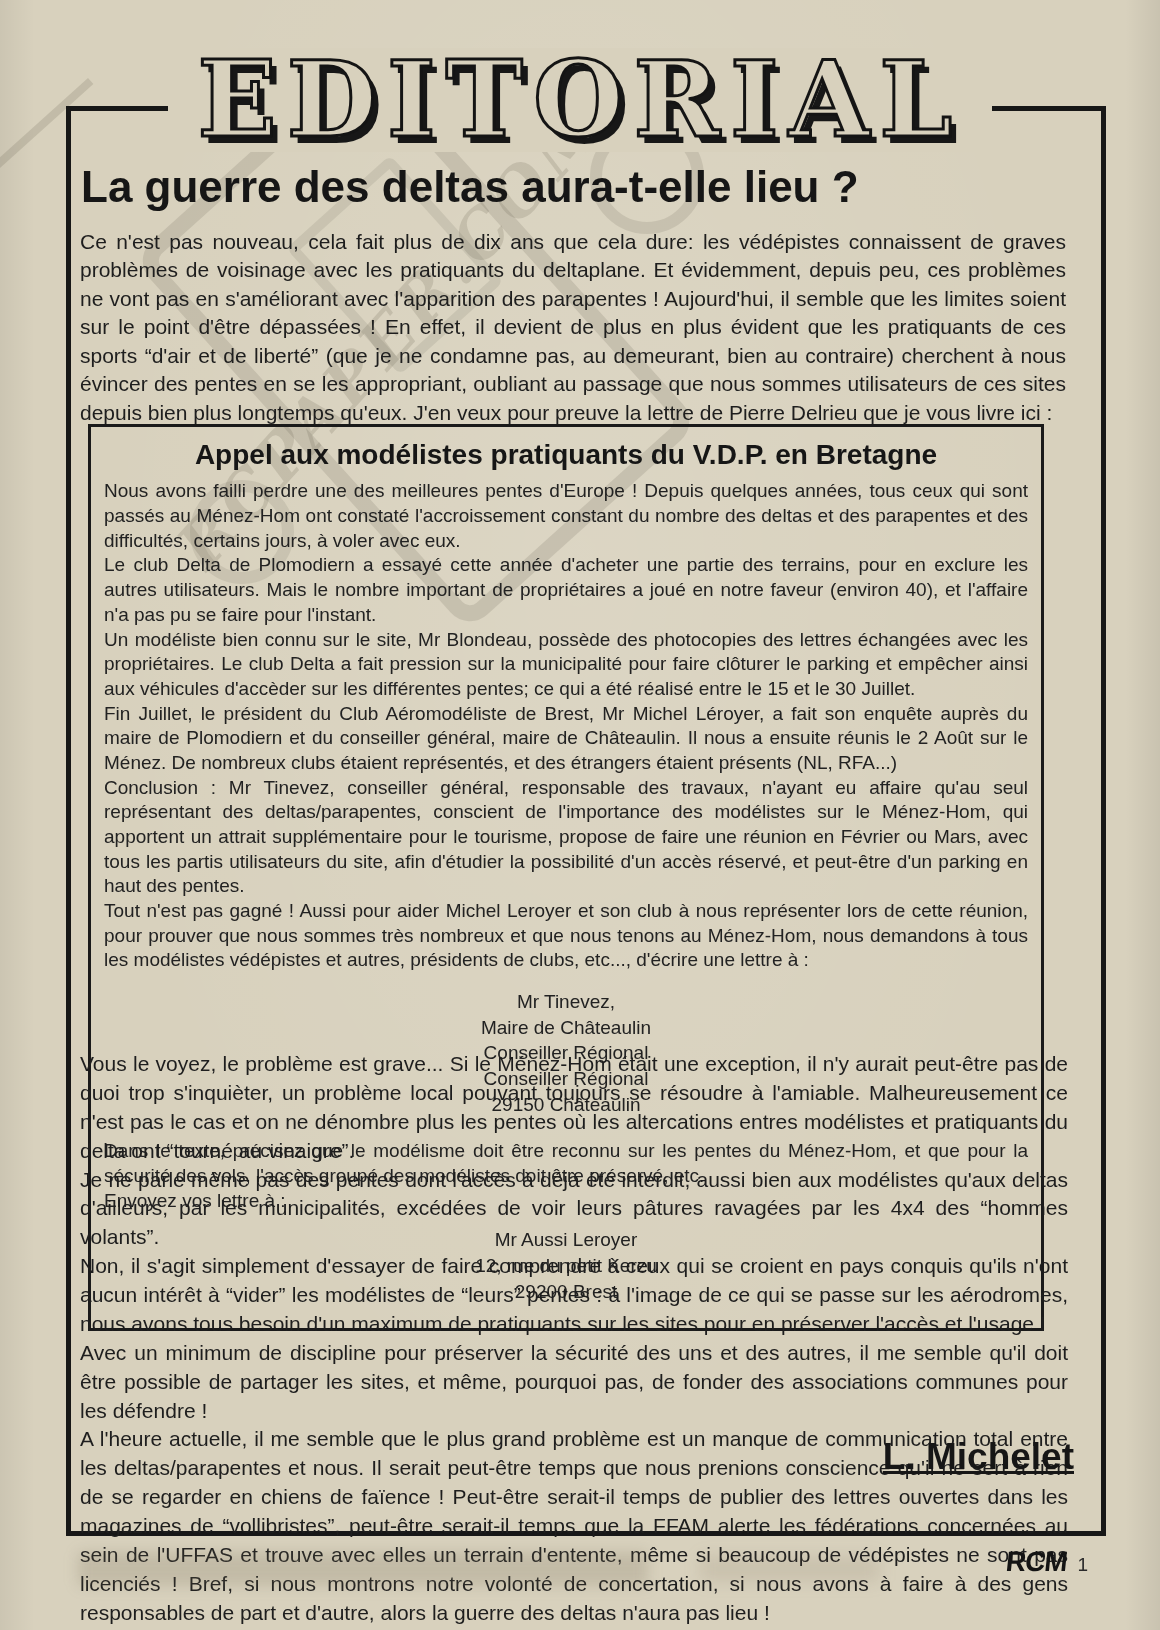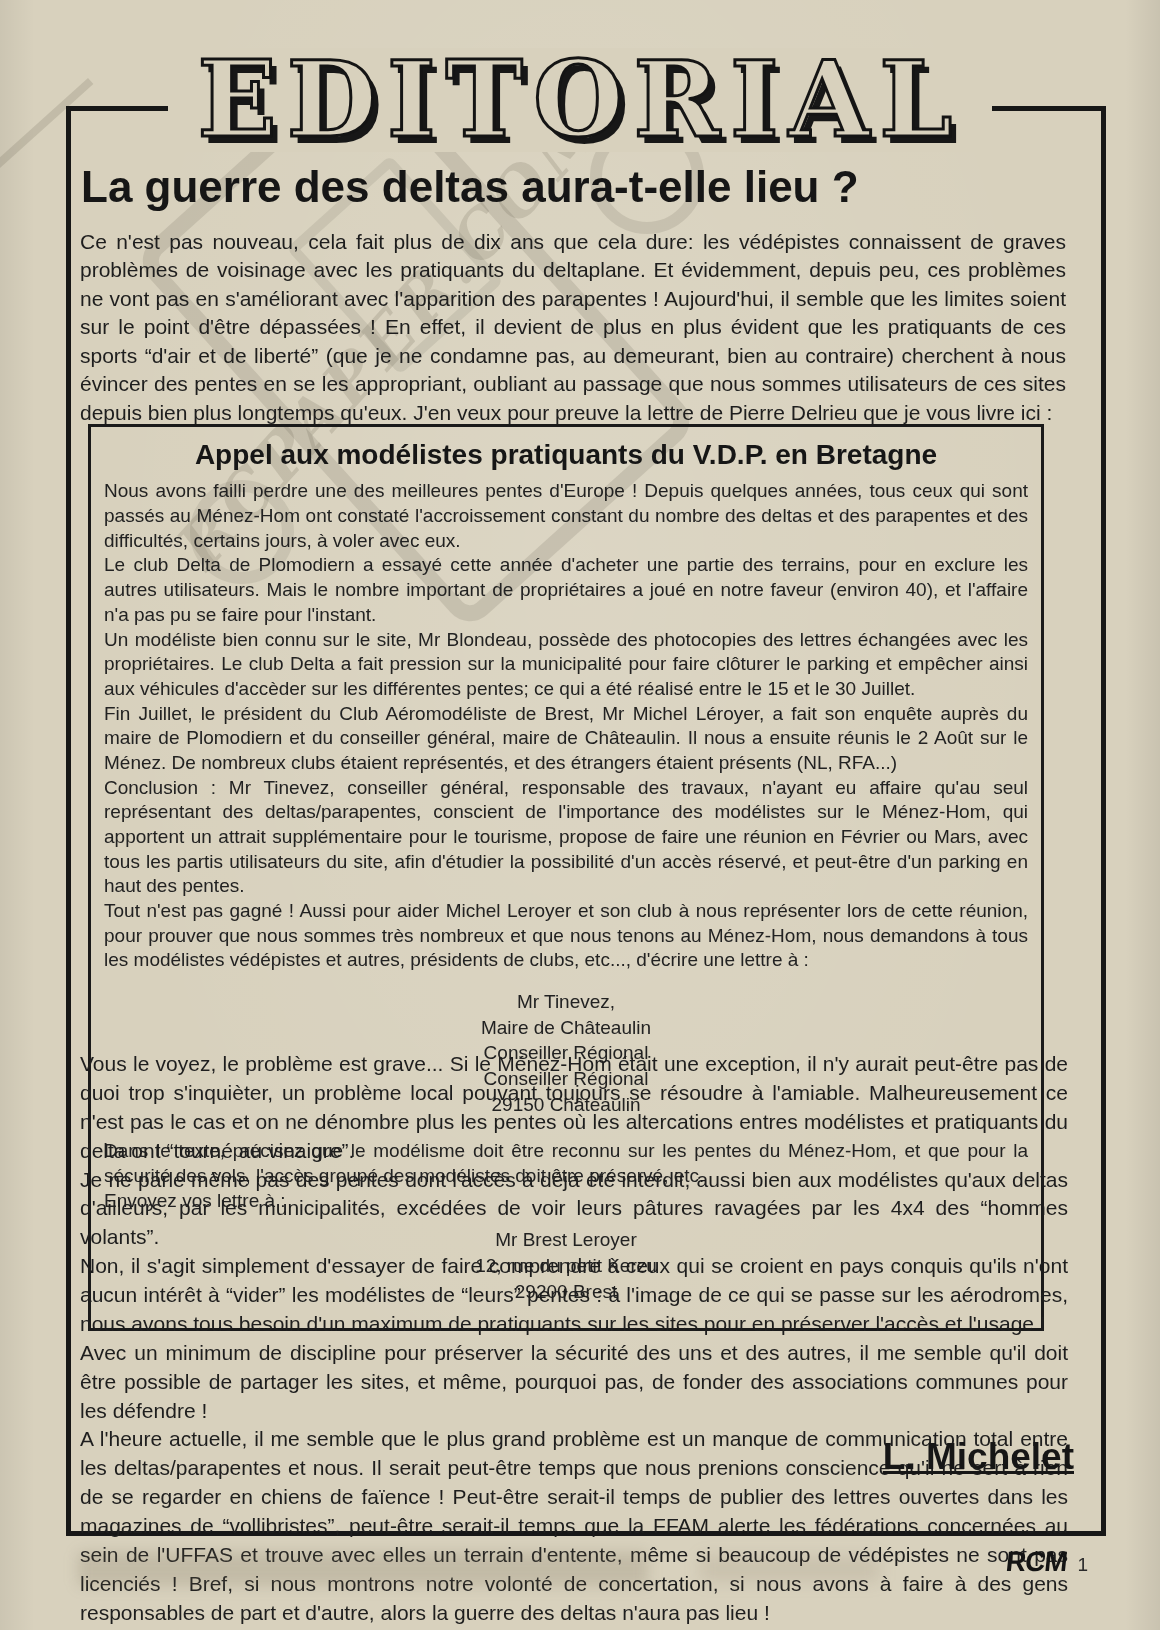--- a/index.html
+++ b/index.html
@@ -112,21 +112,21 @@
     <div class="addr addr1">
       <div>Mr Tinevez,</div>
       <div>Maire de Châteaulin</div>
       <div>Conseiller Régional</div>
       <div>Conseiller Régional</div>
       <div>29150 Châteaulin</div>
     </div>
     <p>Dans le texte, précisez que le modélisme doit être reconnu sur les pentes du Ménez-Hom, et que pour la sécurité des vols, l'accès groupé des modélistes doit être préservé, etc.</p>
     <p class="send-label">Envoyez vos lettre à :</p>
     <div class="addr addr2">
-      <div>Mr Brest Leroyer</div>
+      <div>Mr Aussi Leroyer</div>
       <div>12, rue du petit Kerzu</div>
       <div>29200 Brest</div>
     </div>
   </div>
 
   <div class="closing">
     <p>Vous le voyez, le problème est grave... Si le Ménez-Hom était une exception, il n'y aurait peut-être pas de quoi trop s'inquièter, un problème local pouvant toujours se résoudre à l'amiable. Malheureusement ce n'est pas le cas et on ne dénombre plus les pentes où les altercations entres modélistes et pratiquants du delta ont “tourné au vinaigre”.</p>
     <p>Je ne parle même pas des pentes dont l'accès à déjà été interdit, aussi bien aux modélistes qu'aux deltas d'ailleurs, par les municipalités, excédées de voir leurs pâtures ravagées par les 4x4 des “hommes volants”.</p>
     <p>Non, il s'agit simplement d'essayer de faire comprendre à ceux qui se croient en pays conquis qu'ils n'ont aucun intérêt à “vider” les modélistes de “leurs” pentes : à l'image de ce qui se passe sur les aérodromes, nous avons tous besoin d'un maximum de pratiquants sur les sites pour en préserver l'accès et l'usage !</p>
     <p>Avec un minimum de discipline pour préserver la sécurité des uns et des autres, il me semble qu'il doit être possible de partager les sites, et même, pourquoi pas, de fonder des associations communes pour les défendre !</p>

